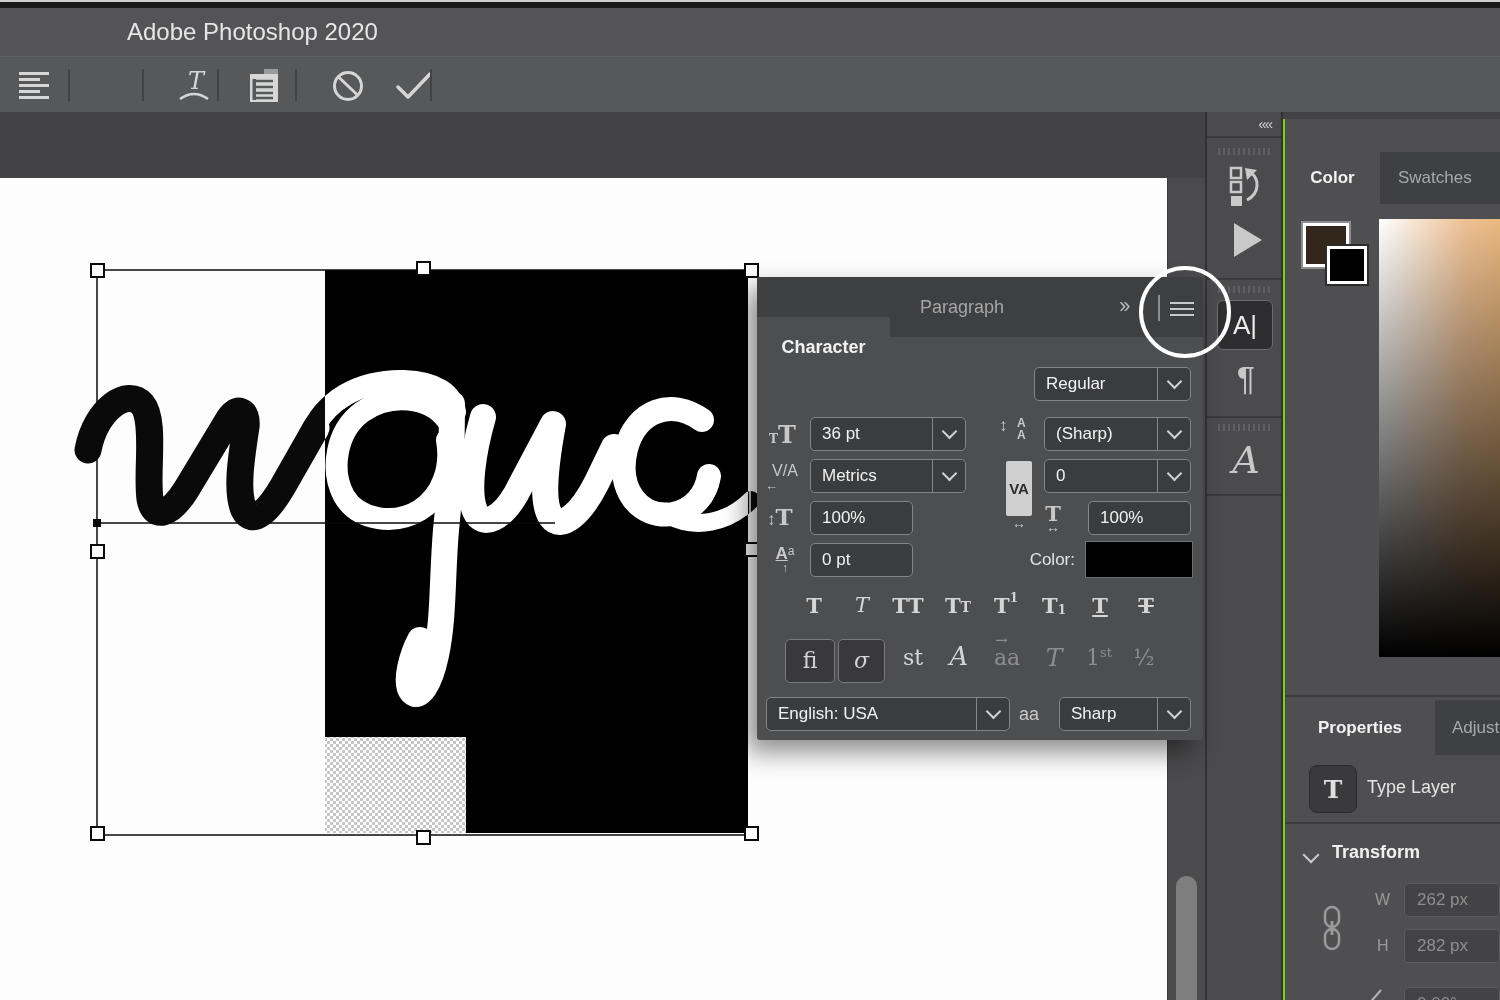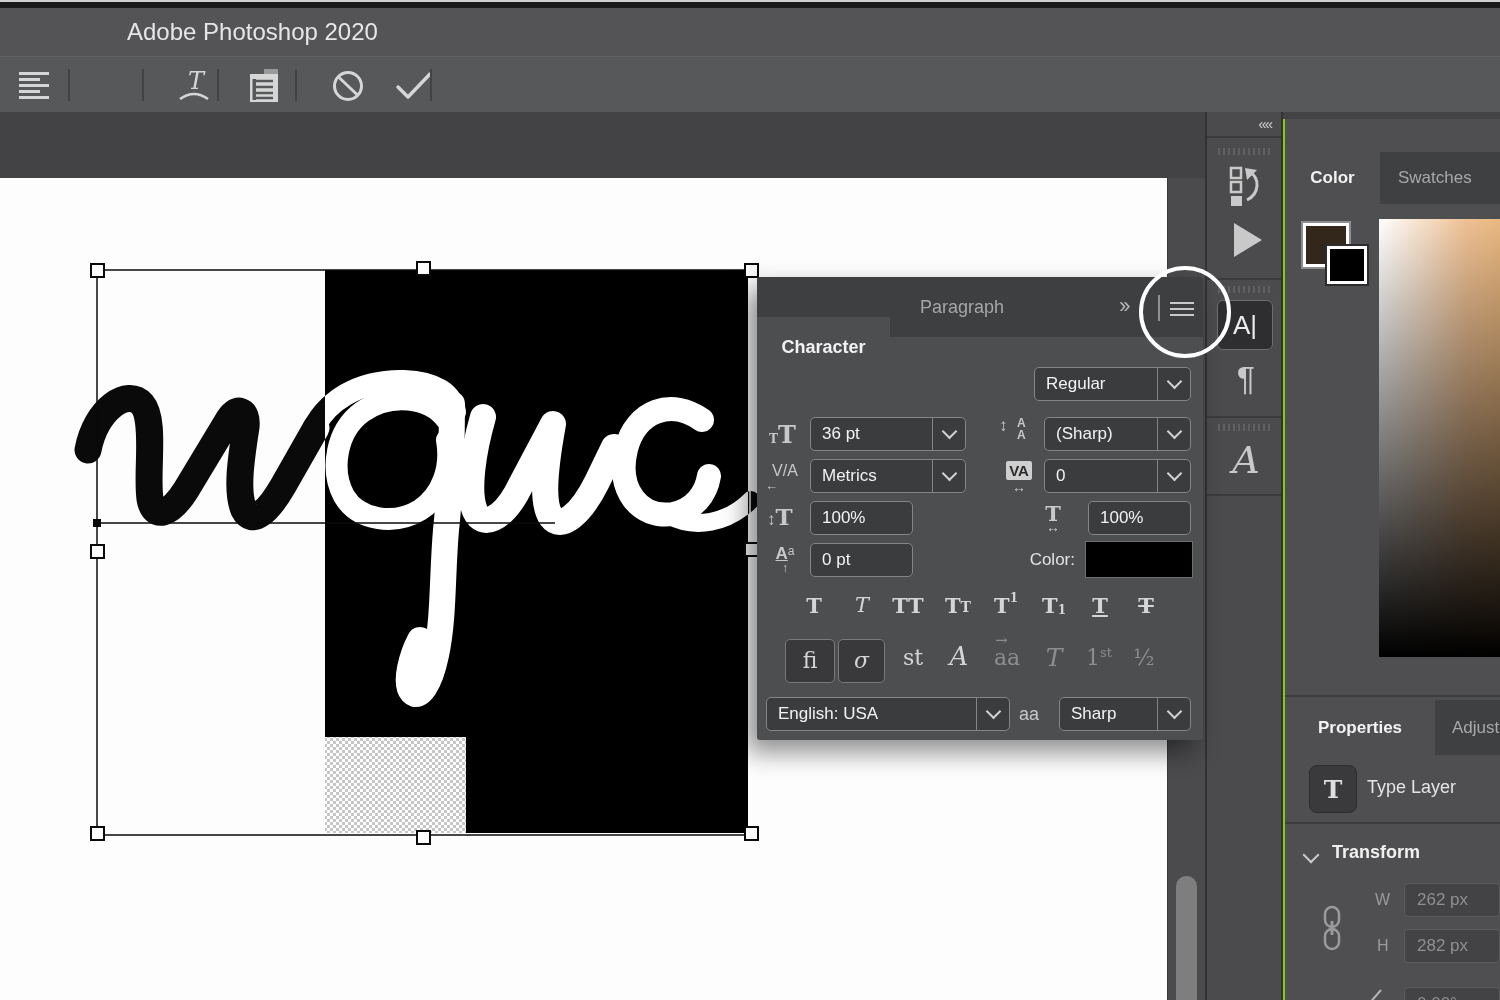--- a/index.html
+++ b/index.html
@@ -51,21 +51,21 @@
   #cp-tab-paragraph{position:absolute;left:150px;top:0;width:110px;height:60px;color:#a6a6a6;font-size:18px;display:flex;align-items:center;justify-content:center;}
   #cp-collapse{position:absolute;left:362px;top:0;height:60px;line-height:58px;color:#b5b5b5;font-size:22px;letter-spacing:-3px;}
   #cp-menusep{position:absolute;left:401px;top:18px;width:2px;height:26px;background:#8f8f8f;}
   #cp-menu{position:absolute;left:413px;top:25px;width:24px;height:14px;background:repeating-linear-gradient(#c9c9c9 0 2px,transparent 2px 6px);}
   .fld{position:absolute;height:34px;background:#3b3c3e;border:1px solid #858585;border-radius:5px;display:flex;align-items:center;box-sizing:border-box;}
   .fld-text{padding-left:11px;font-size:17px;color:#f2f2f2;white-space:nowrap;}
   .fld-chev{margin-left:auto;width:33px;height:100%;border-left:1px solid #858585;display:flex;align-items:center;justify-content:center;box-sizing:border-box;}
   .chev{width:9px;height:9px;border-left:2px solid #d2d2d2;border-bottom:2px solid #d2d2d2;transform:rotate(-45deg);margin-top:-5px;}
   .cp-ic{position:absolute;color:#c8c8c8;text-align:center;line-height:1;}
   .serifT{font-family:"DejaVu Serif",serif;font-weight:bold;}
-  .va-box{display:inline-block;background:#cfcfcf;color:#2b2b2b;font-weight:bold;font-size:15px;padding:2px 3px;border-radius:2px;}
+  .va-box{display:inline-block;background:#cfcfcf;color:#2b2b2b;font-weight:bold;font-size:15px;padding:20px 3px;border-radius:2px;}
   .tstyle{position:absolute;width:42px;height:32px;color:#d5d5d5;font-family:"DejaVu Serif",serif;font-weight:bold;font-size:21px;display:flex;align-items:flex-start;justify-content:center;}
   .tstyle .sup{font-size:12px;margin-top:-2px;}
   .tstyle .sub{font-size:12px;margin-top:10px;}
   .tstyle .smallcap{font-size:14px;margin-top:6px;}
   .otbtn{position:absolute;color:#d5d5d5;font-family:"DejaVu Serif",serif;font-size:22px;text-align:center;}
   .otbox{background:#39393b;border:1px solid #7a7a7a;border-radius:5px;}
   .dim{color:#8d8d8d;}
   #annotation-circle{left:1139px;top:266px;width:84px;height:84px;border:4px solid #ffffff;border-radius:50%;z-index:40;}
   .z10{z-index:10;} .z20{z-index:20;}
 </style>

